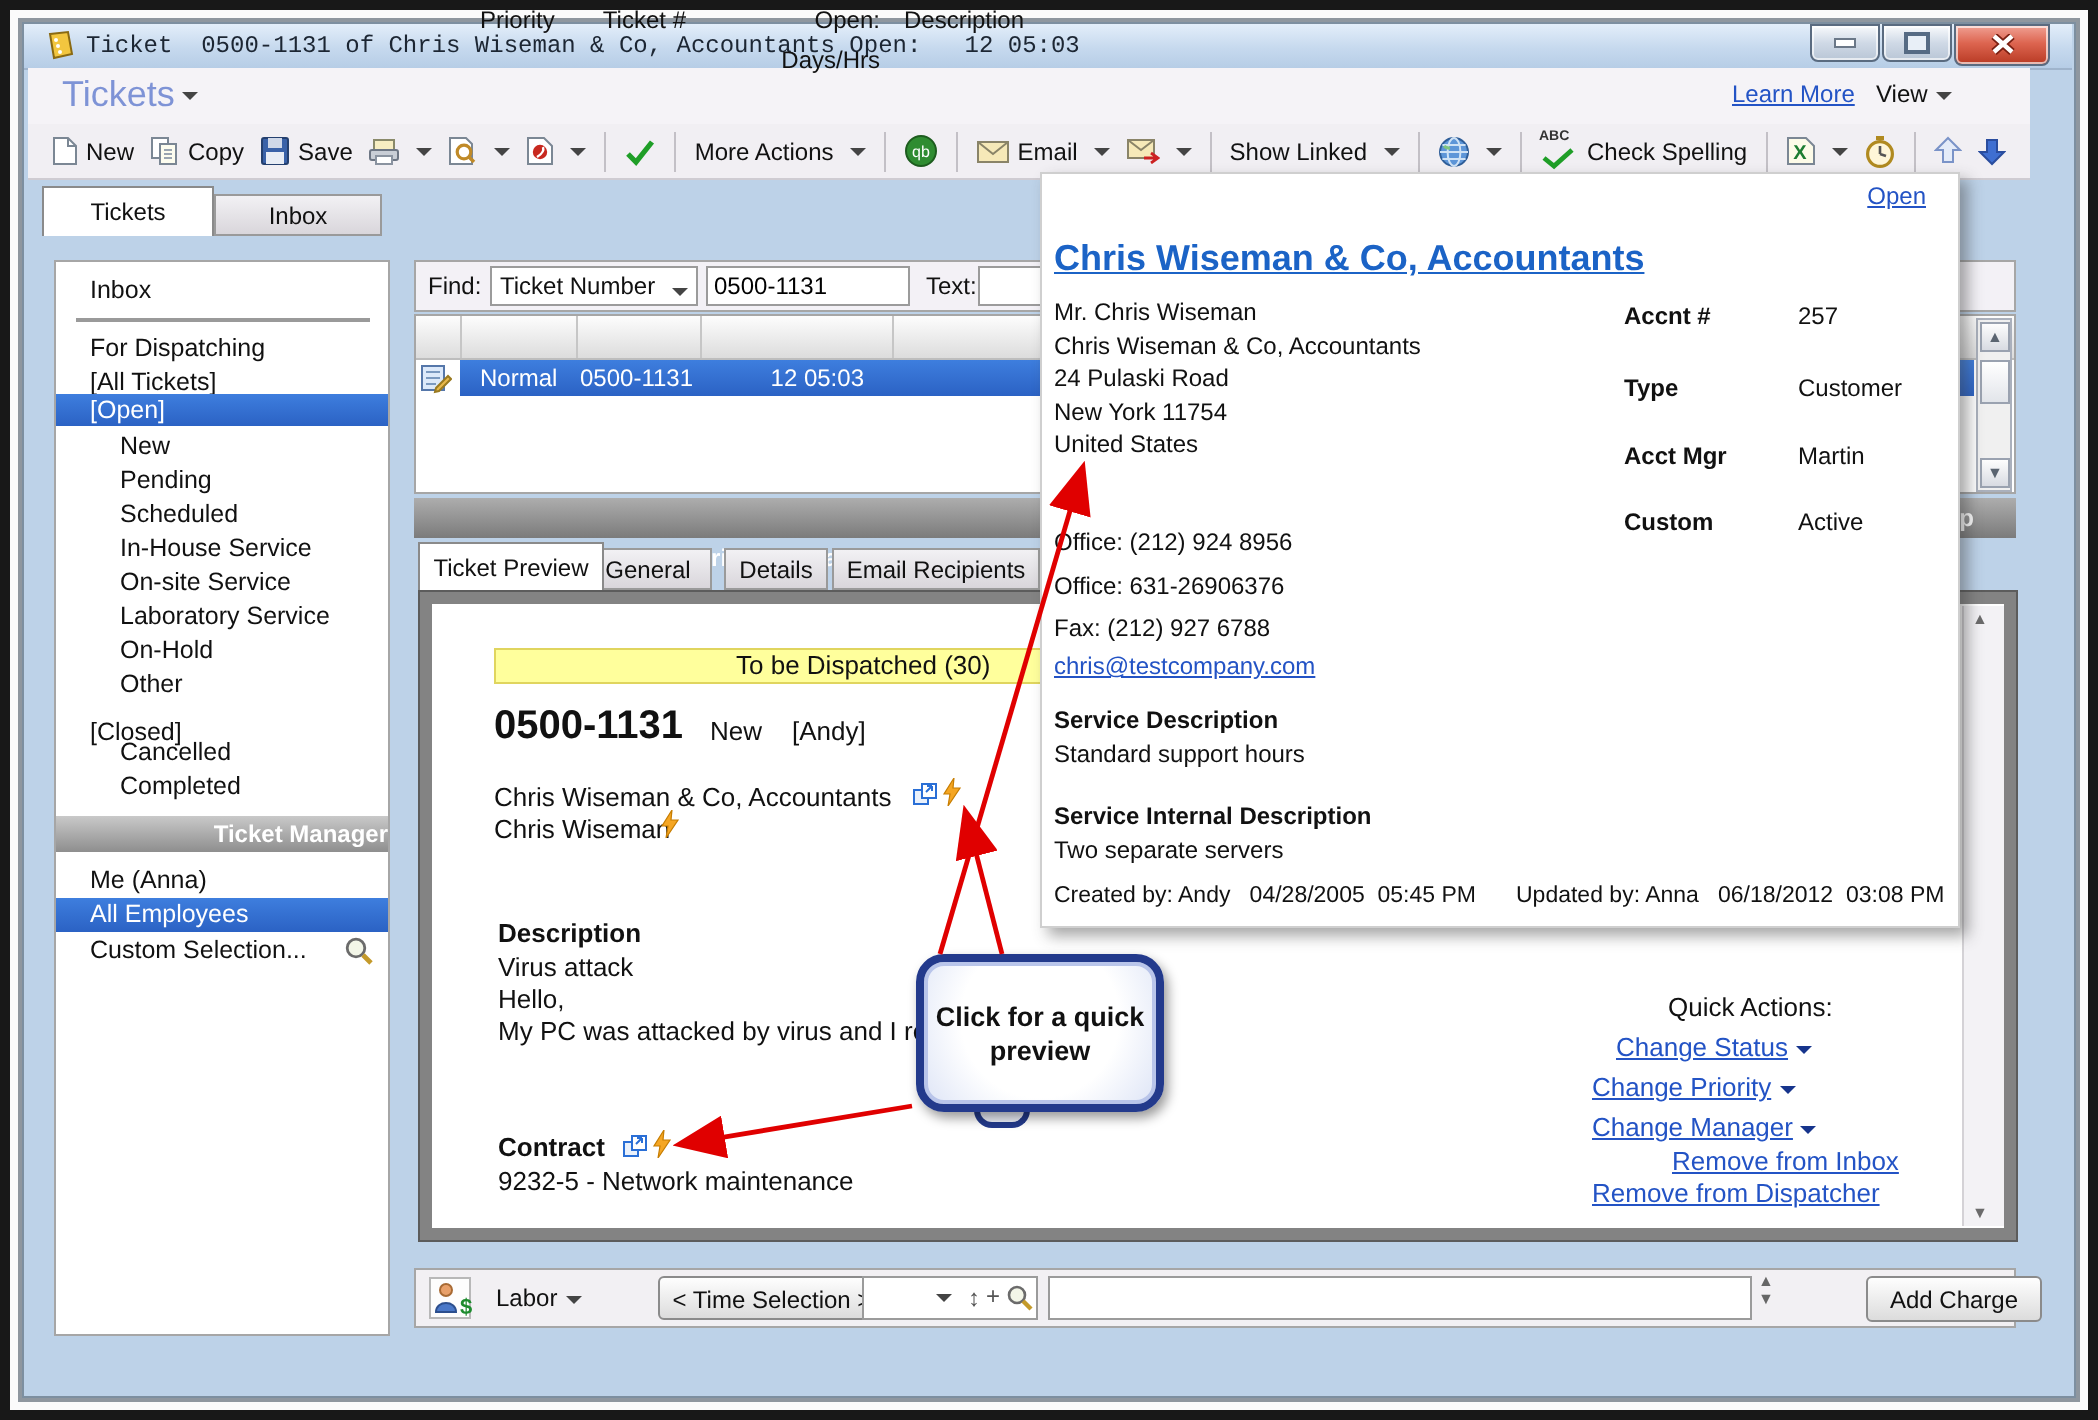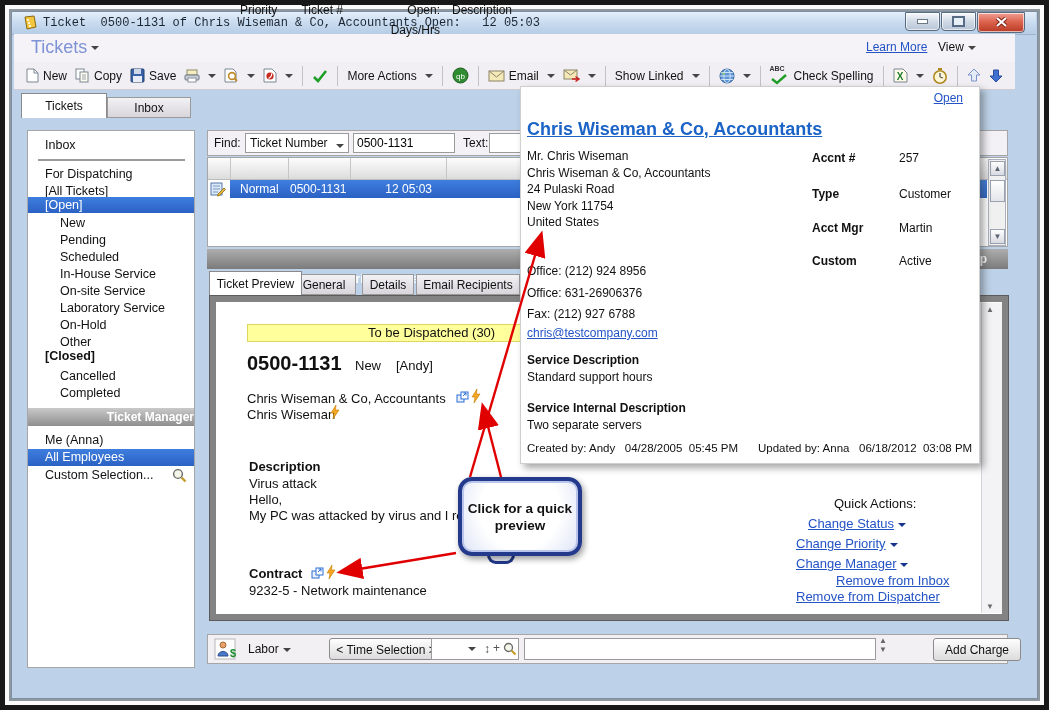--- a/index.html
+++ b/index.html
@@ -272,21 +272,21 @@
   </div>
 <div class="sitem ind" style="top:300px;">
     <span>Laboratory Service</span>
   </div>
 <div class="sitem ind" style="top:317px;">
     <span>On-Hold</span>
   </div>
 <div class="sitem ind" style="top:334px;">
     <span>Other</span>
   </div>
-<div class="sitem" style="top:348px;font-weight:bold;">
+<div class="sitem" style="top:358px;">
     <span>[Closed]</span>
   </div>
 <div class="sitem ind" style="top:368px;">
     <span>Cancelled</span>
   </div>
 <div class="sitem ind" style="top:385px;">
     <span>Completed</span>
   </div>
 <div class="mgrbar" style="top:408px;"><span>Ticket Manager</span></div>
 <div class="sitem" style="top:432px;">

